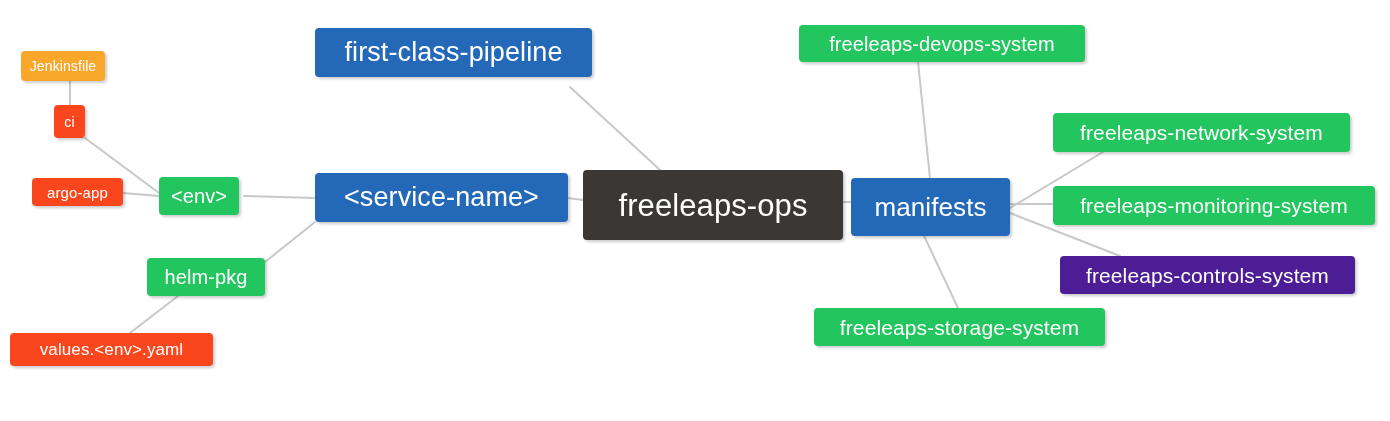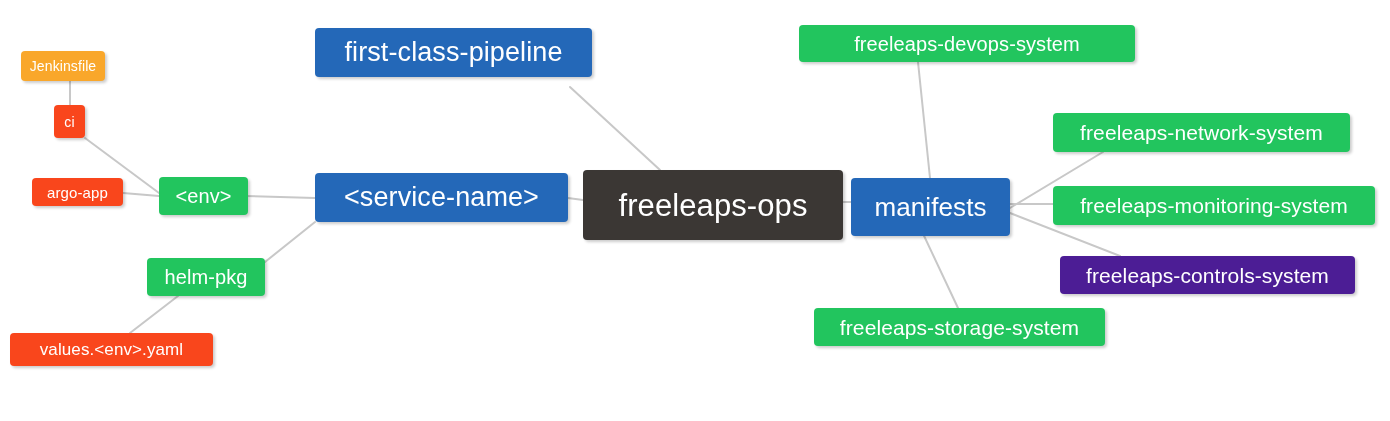--- a/index.html
+++ b/index.html
@@ -57,26 +57,26 @@
       <line x1="918" y1="62" x2="930" y2="178" stroke="#c8c8c8" stroke-width="2" stroke-linecap="round"></line>
       <line x1="1010" y1="208" x2="1103" y2="152" stroke="#c8c8c8" stroke-width="2" stroke-linecap="round"></line>
       <line x1="1010" y1="204" x2="1053" y2="204" stroke="#c8c8c8" stroke-width="2" stroke-linecap="round"></line>
       <line x1="1010" y1="213" x2="1120" y2="256" stroke="#c8c8c8" stroke-width="2" stroke-linecap="round"></line>
       <line x1="918" y1="223" x2="958" y2="308" stroke="#c8c8c8" stroke-width="2" stroke-linecap="round"></line>
     </svg>
   <div id="node-layer">
       <div class="mm-node" style="left: 21px; top: 27px; width: 84px; height: 30px; background: rgb(249, 167, 43); font-size: 14px; margin-top: 24px;">Jenkinsfile</div>
       <div class="mm-node" style="left: 54px; top: 105px; width: 31px; height: 33px; background: rgb(249, 70, 28); font-size: 14px;">ci</div>
       <div class="mm-node" style="left: 32px; top: 178px; width: 91px; height: 28px; background: rgb(249, 70, 28); font-size: 15px;">argo-app</div>
-      <div class="mm-node" style="left: 159px; top: 177px; width: 89px; height: 38px; background: rgb(34, 197, 94); font-size: 20px;">&lt;env&gt;</div>
+      <div class="mm-node" style="left: 159px; top: 177px; width: 80px; height: 38px; background: rgb(34, 197, 94); font-size: 20px;">&lt;env&gt;</div>
       <div class="mm-node" style="left: 147px; top: 258px; width: 118px; height: 38px; background: rgb(34, 197, 94); font-size: 20px;">helm-pkg</div>
       <div class="mm-node" style="left: 10px; top: 333px; width: 203px; height: 33px; background: rgb(249, 70, 28); font-size: 17px;">values.&lt;env&gt;.yaml</div>
       <div class="mm-node" style="left: 315px; top: 28px; width: 277px; height: 49px; background: rgb(36, 104, 184); font-size: 27px;">first-class-pipeline</div>
       <div class="mm-node" style="left: 315px; top: 173px; width: 253px; height: 49px; background: rgb(36, 104, 184); font-size: 27px;">&lt;service-name&gt;</div>
       <div class="mm-node" style="left: 583px; top: 170px; width: 260px; height: 70px; background: rgb(59, 55, 52); font-size: 31px;">freeleaps-ops</div>
       <div class="mm-node" style="left: 851px; top: 178px; width: 159px; height: 58px; background: rgb(36, 104, 184); font-size: 26px;">manifests</div>
-      <div class="mm-node" style="left: 799px; top: 25px; width: 336px; height: 37px; background: rgb(34, 197, 94); font-size: 20px;">freeleaps-devops-system</div>
+      <div class="mm-node" style="left: 799px; top: 25px; width: 286px; height: 37px; background: rgb(34, 197, 94); font-size: 20px;">freeleaps-devops-system</div>
       <div class="mm-node" style="left: 1053px; top: 113px; width: 297px; height: 39px; background: rgb(34, 197, 94); font-size: 21px;">freeleaps-network-system</div>
       <div class="mm-node" style="left: 1053px; top: 186px; width: 322px; height: 39px; background: rgb(34, 197, 94); font-size: 21px;">freeleaps-monitoring-system</div>
       <div class="mm-node" style="left: 1060px; top: 256px; width: 295px; height: 38px; background: #4c1d95; font-size: 21px;">freeleaps-controls-system</div>
       <div class="mm-node" style="left: 814px; top: 308px; width: 291px; height: 38px; background: rgb(34, 197, 94); font-size: 21px; text-align: right;">freeleaps-storage-system</div>
     </div>
 </div>
 
 </body></html>

